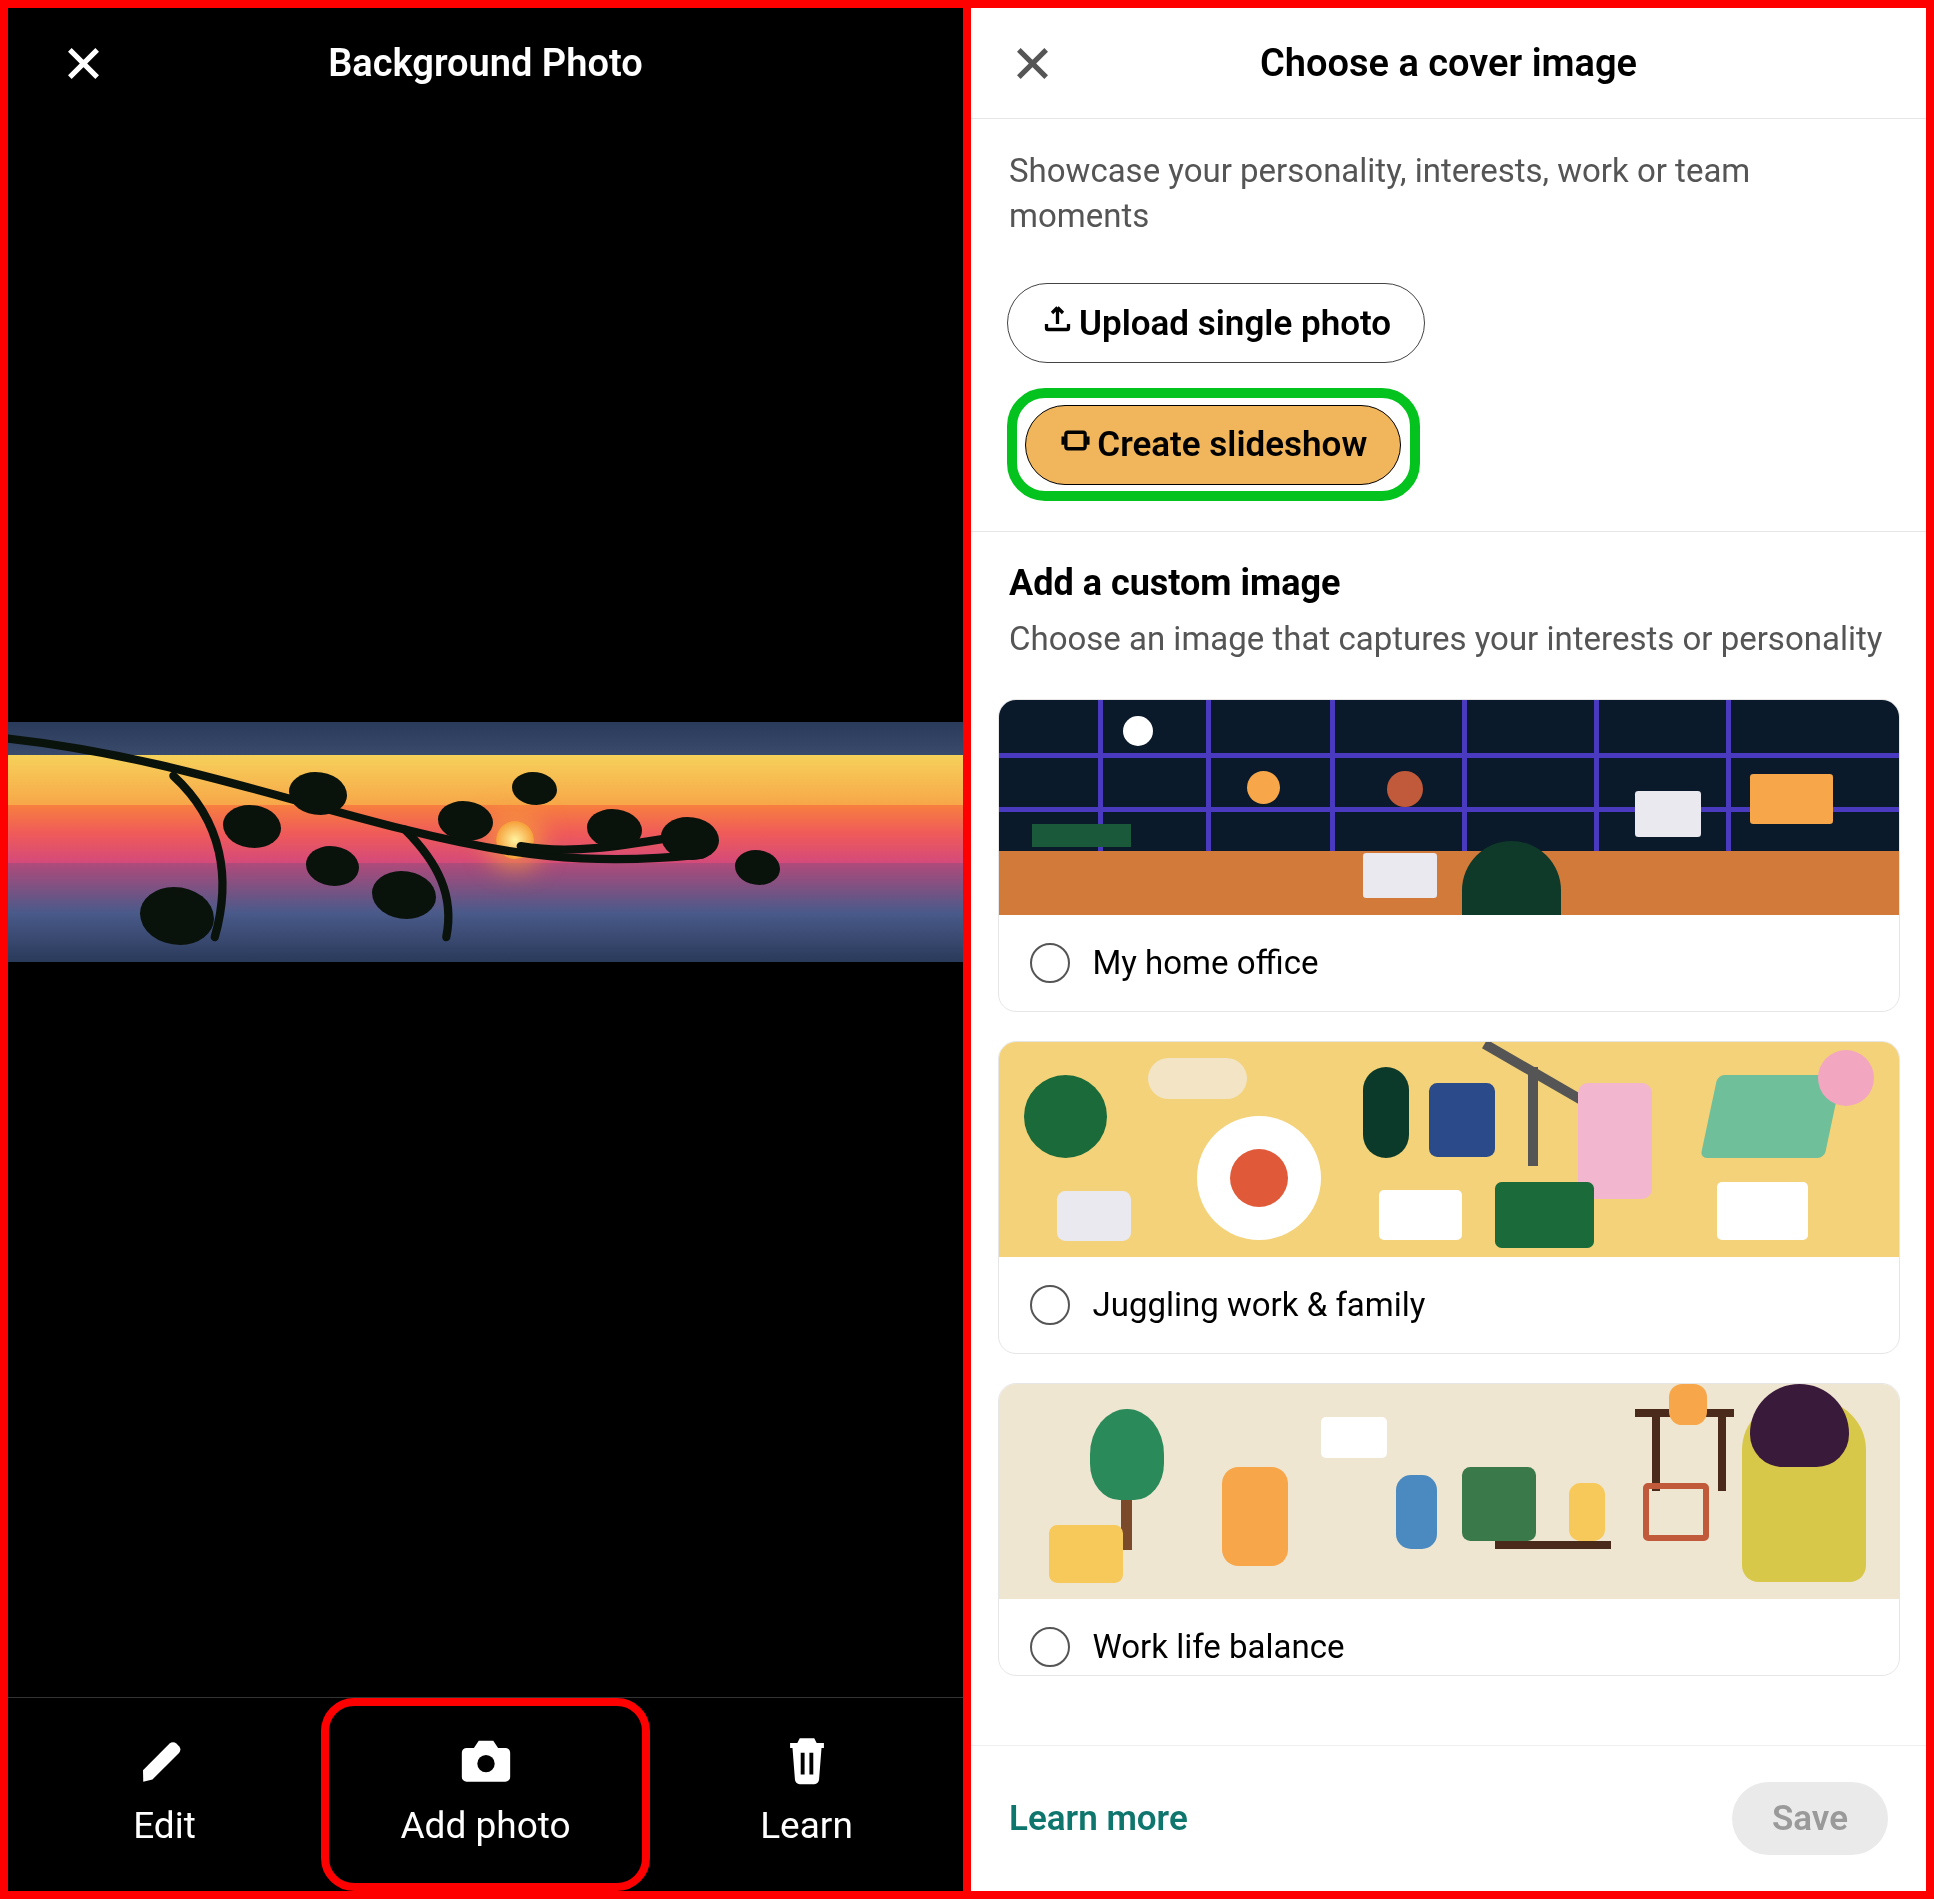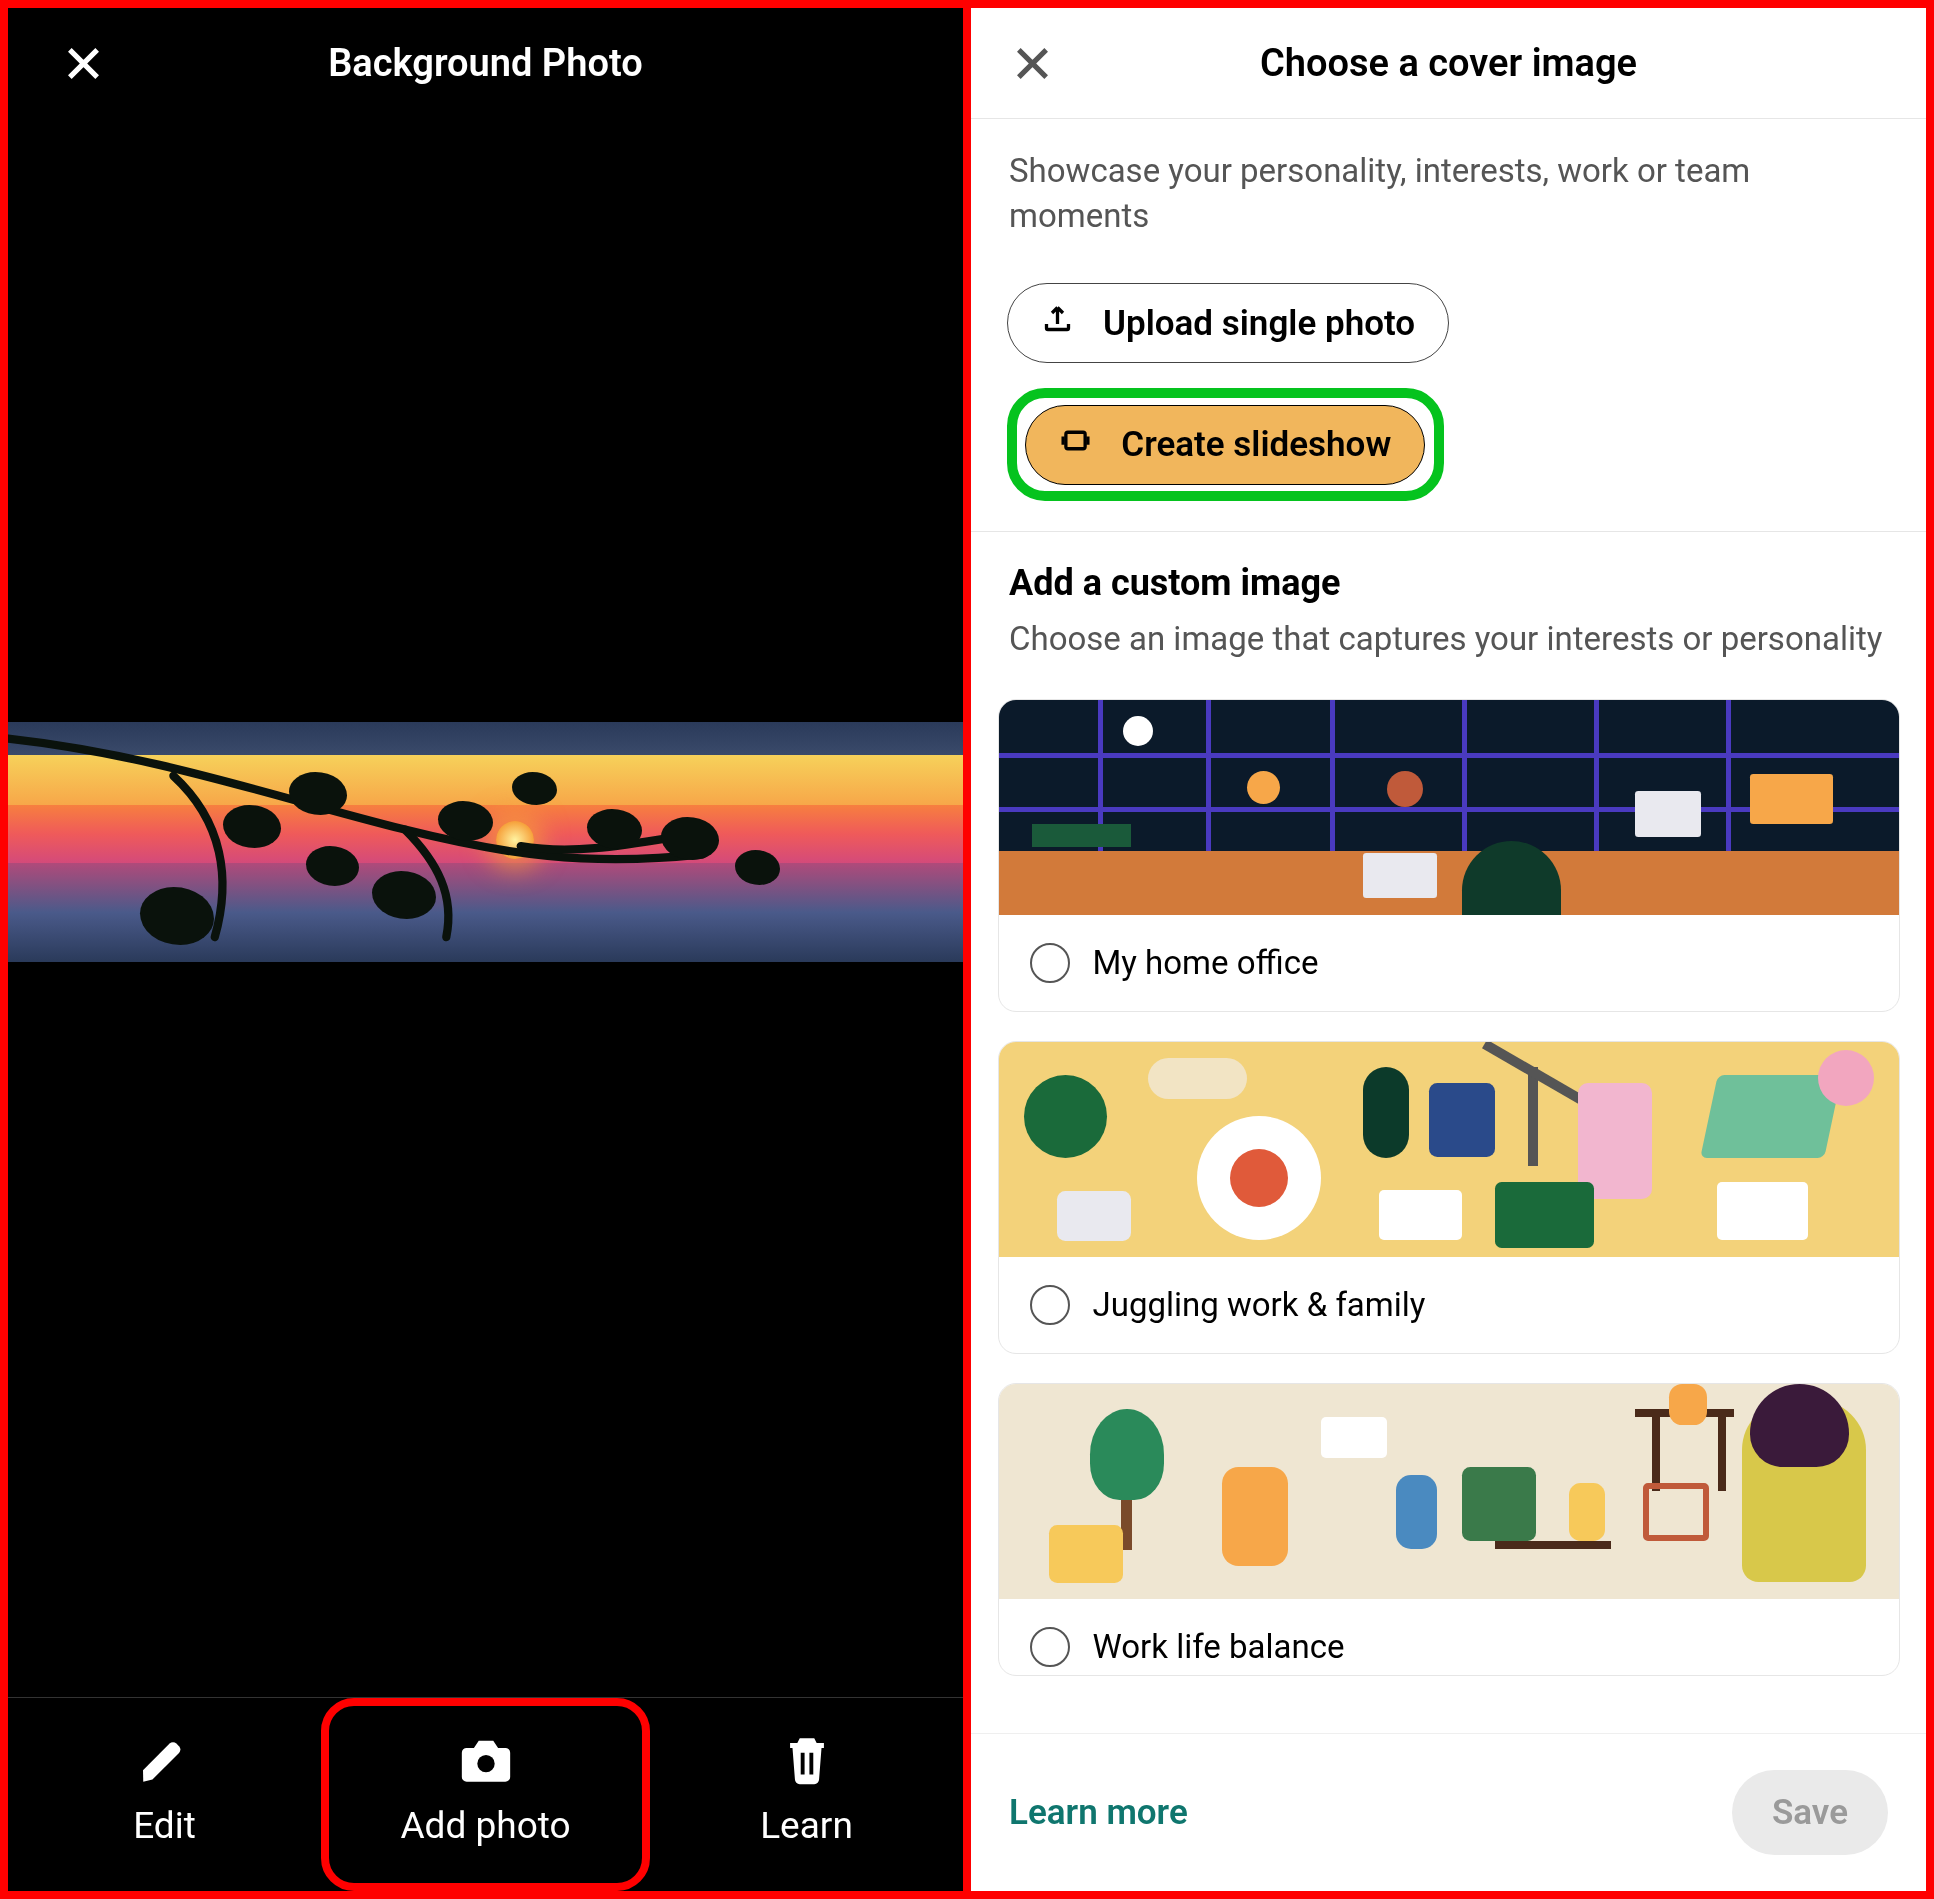--- a/index.html
+++ b/index.html
@@ -35,21 +35,21 @@
   .right-header { display: flex; align-items: center; padding: 30px 36px; }
   .right-header .title { flex: 1; text-align: center; font-size: 38px; font-weight: 600; margin-right: 50px; color: #000; }
   .right-header .close-x svg { stroke: #555; }
 
   .divider { border: none; border-top: 1.7px solid #e6e6e6; margin: 0; }
 
   .section { padding: 30px 38px; }
   .desc { font-size: 33px; color: #555; line-height: 1.35; }
 
   .btn-row { padding: 15px 36px 30px 36px; display: flex; flex-direction: column; align-items: flex-start; gap: 25px; }
-  .pill-btn { display: flex; align-items: center; gap: 29px; border: 1.7px solid #444; border-radius: 50px; padding: 18px 33px; font-size: 35px; font-weight: 600; cursor: pointer; background: #fff; }
+  .pill-btn { display: flex; align-items: center; gap: 5px; border: 1.7px solid #444; border-radius: 50px; padding: 18px 33px; font-size: 35px; font-weight: 600; cursor: pointer; background: #fff; }
   .pill-btn svg { width: 33px; height: 33px; }
 
   .highlight-green { border: 10px solid #05c31e; border-radius: 38px; padding: 6.6px 8.3px; }
   .highlight-green .pill-btn { border-color: #000; background: #f1b65c; }
 
   .subhead { font-size: 36px; font-weight: 700; margin-bottom: 13.2px; }
 
   .cards { padding: 6.6px 26.5px; display: flex; flex-direction: column; gap: 29px; }
   .card { border: 1.7px solid #e6e6e6; border-radius: 18px; overflow: hidden; cursor: pointer; }
   .card-img { height: 215px; position: relative; }
@@ -58,21 +58,21 @@
 
   
   .c1 { background: #0b1a2a; }
   .c1 .shelf { position:absolute; background:#4a3ac0; }
   .c1 .obj { position:absolute; border-radius: 50%; }
   .c2 { background: #f3d27a; }
   .c3 { background: #efe6d2; }
 
   .right-bottom { margin-top: auto; display: flex; align-items: center; justify-content: space-between; padding: 36px 38px; border-top: 1.7px solid #efefef; }
   .learn { font-size: 35px; font-weight: 600; color: #0f766e; cursor: pointer; }
-  .save-btn { background: #eaeaea; color: #9a9a9a; border-radius: 50px; padding: 22px 40px; font-size: 35px; font-weight: 600; cursor: pointer; }
+  .save-btn { background: #eaeaea; color: #9a9a9a; border-radius: 50px; padding: 16px 40px; font-size: 35px; font-weight: 600; cursor: pointer; }
 </style>
 </head>
 <body>
 
 <div class="wrap">
 
   <div class="panel left">
     <div class="left-header">
       <div class="close-x">
         <svg viewBox="0 0 24 24" fill="none" stroke="#fff" stroke-width="3">

